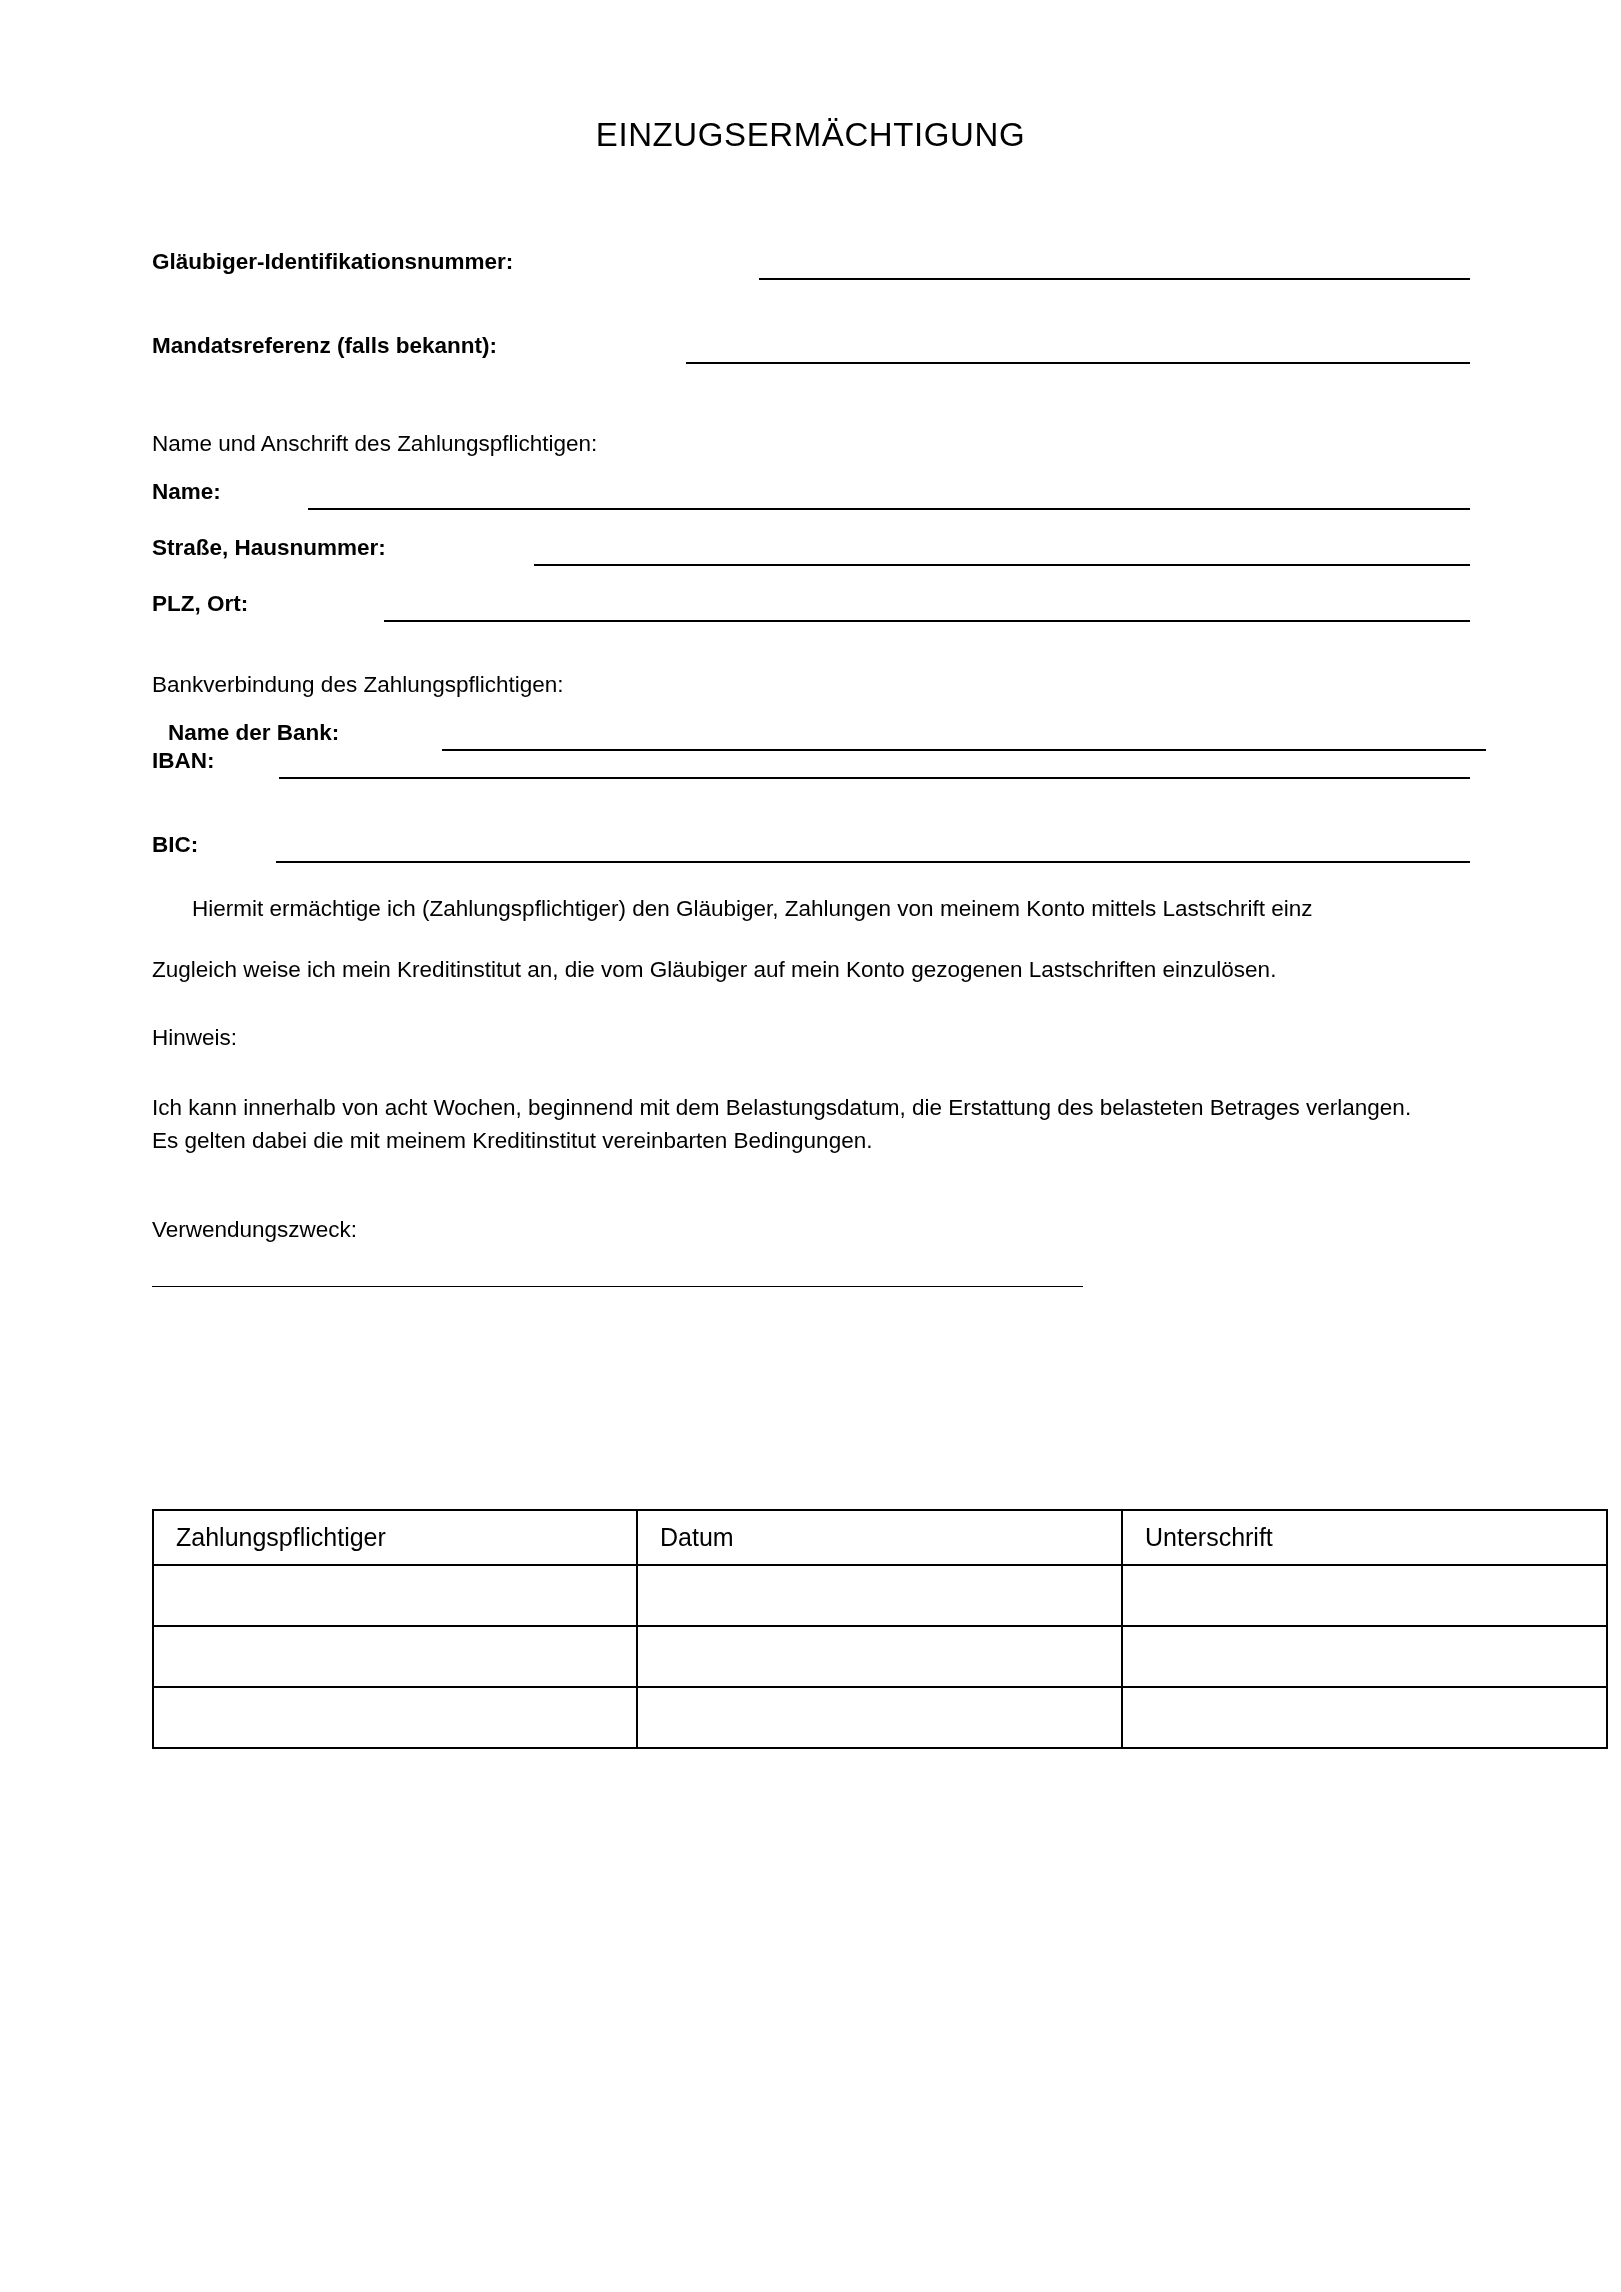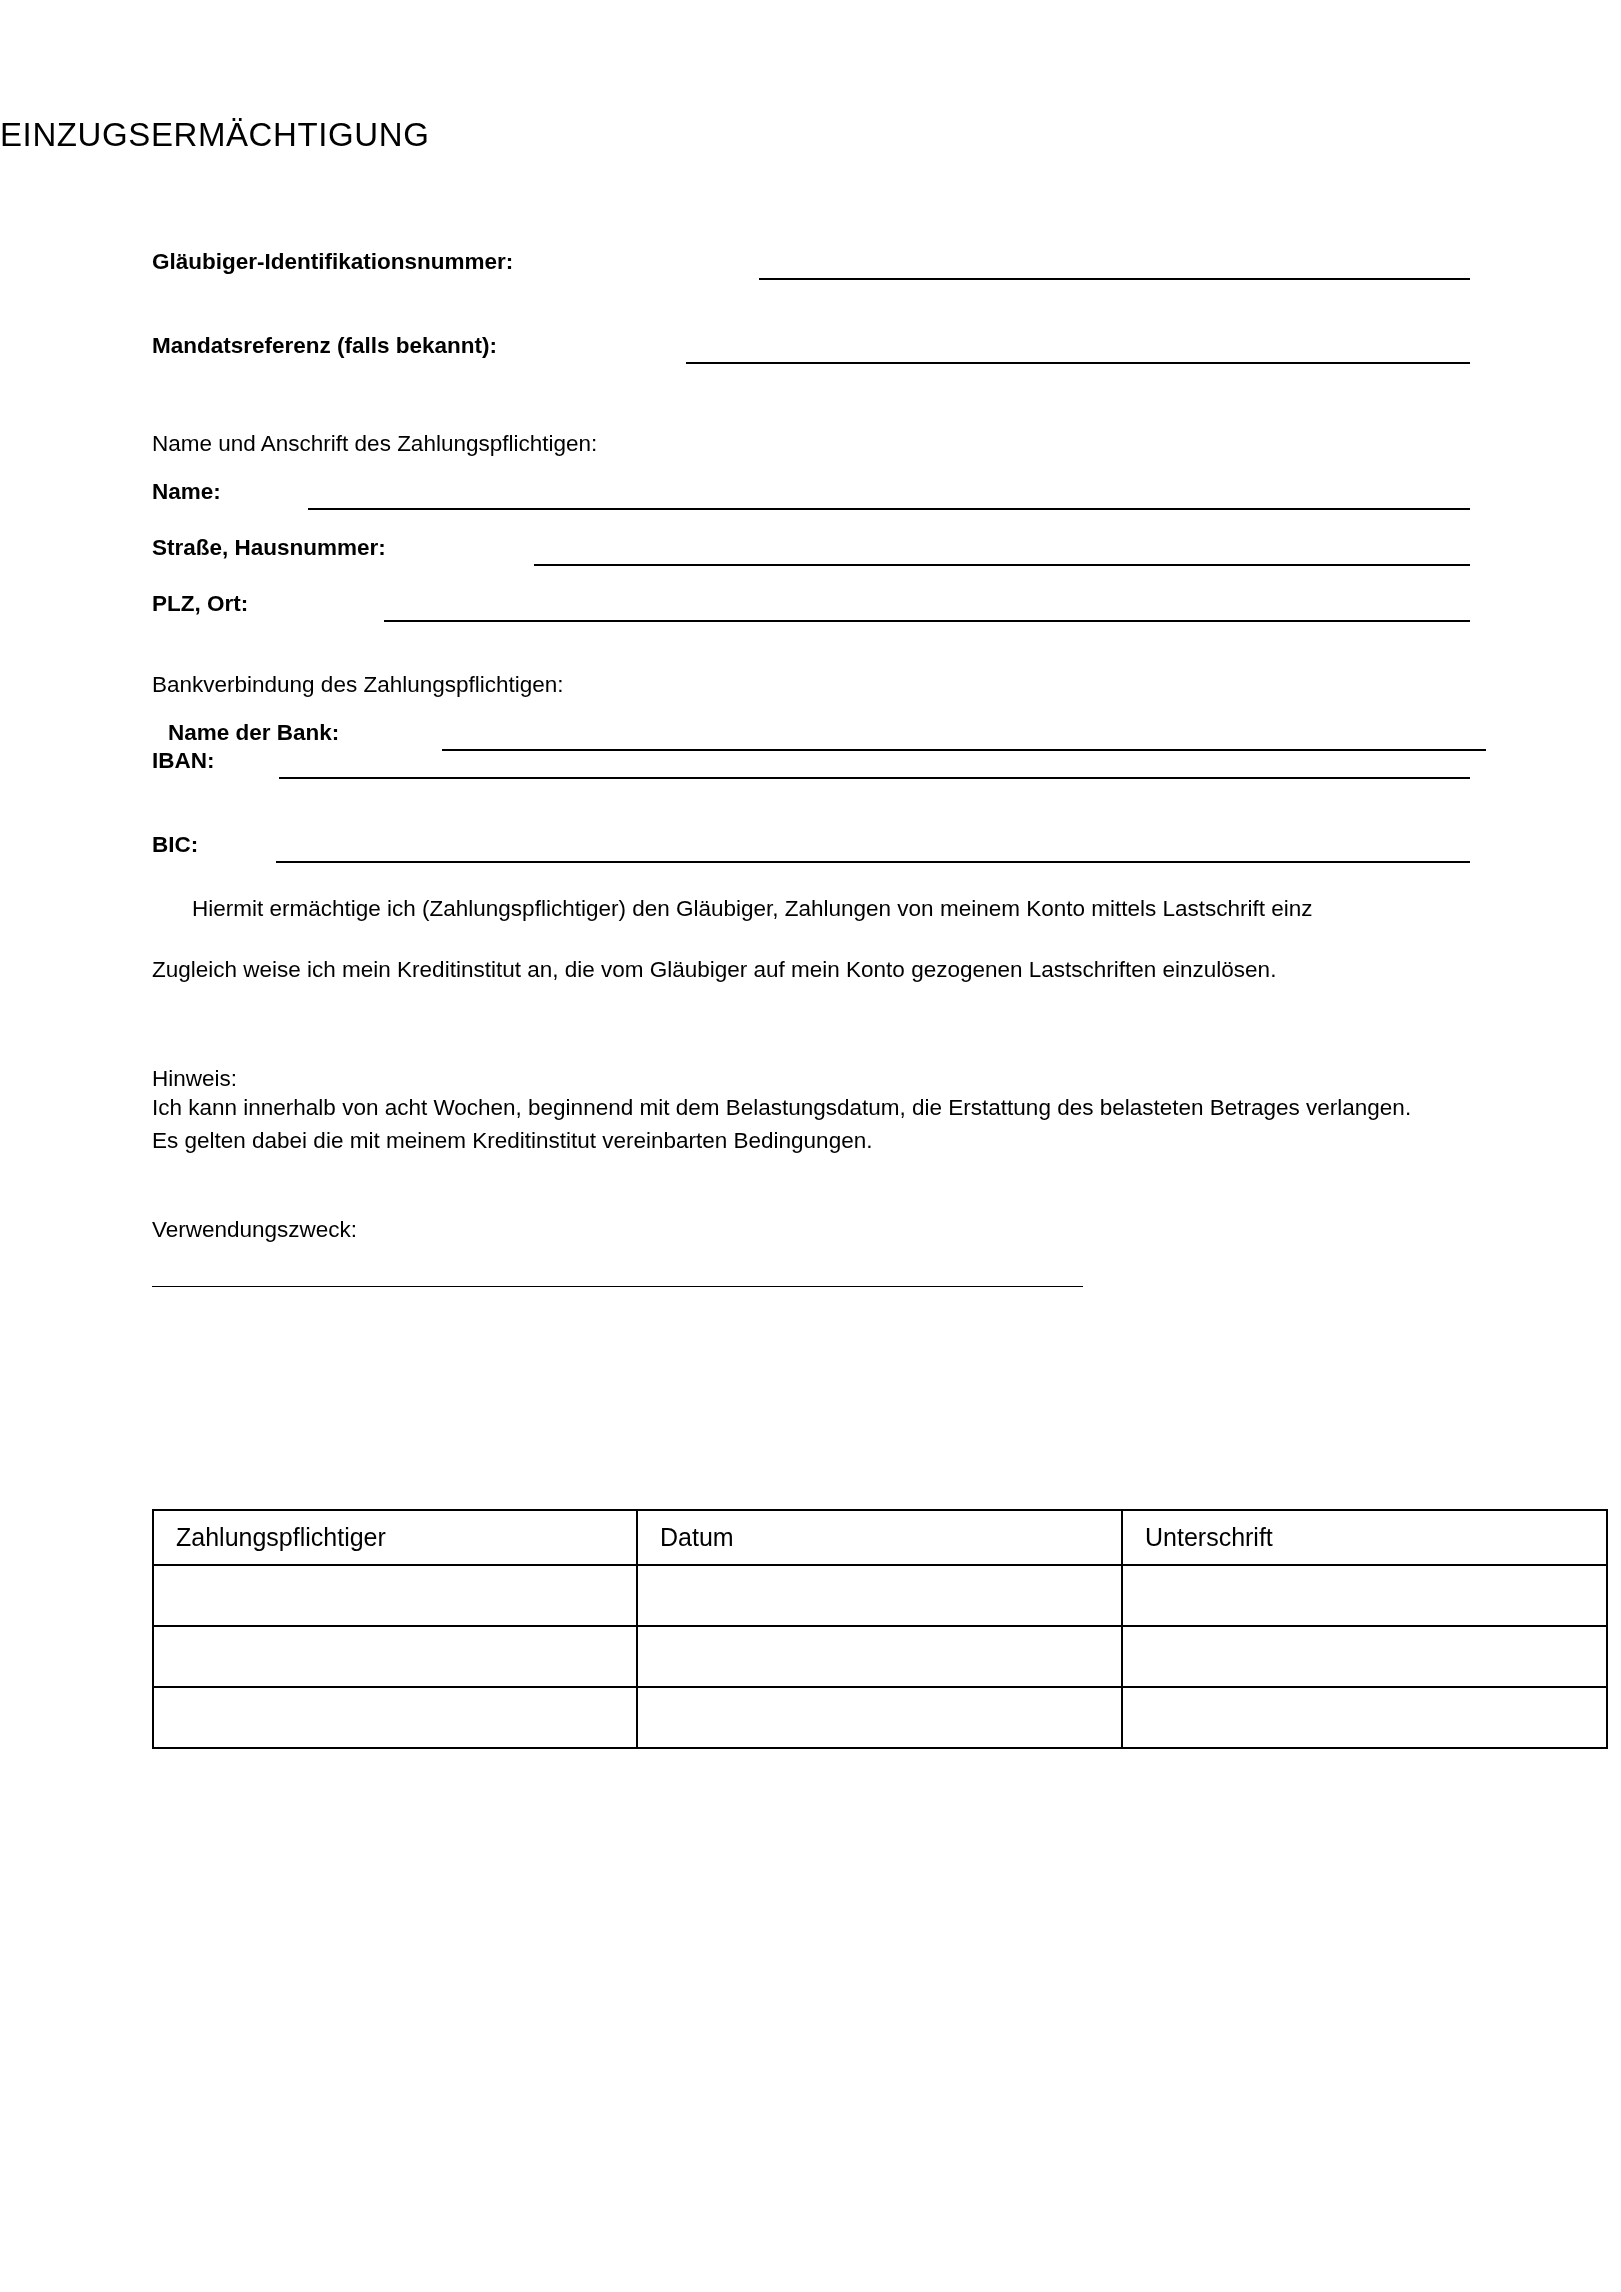--- a/index.html
+++ b/index.html
@@ -16,20 +16,21 @@
     color: #000000;
     overflow: hidden;
   }
 
   
   .doc-title {
     position: absolute;
     left: 0;
     top: 116px;
     width: 1621px;
+    text-align: center;
     font-size: 33px;
     letter-spacing: 0.6px;
     white-space: nowrap;
   }
 
   
   .field-row {
     position: absolute;
     left: 152px;
     width: 1318px;
@@ -148,21 +149,21 @@
 
   <div class="field-row" style="top:830px;">
     <span class="field-label">BIC:</span>
     <span class="rule" style="width:1194px;"></span>
   </div>
 
   <div class="para" style="top:892px;margin-left:40px;">Hiermit ermächtige ich (Zahlungspflichtiger) den Gläubiger, Zahlungen von meinem Konto mittels Lastschrift einz</div>
 
   <div class="para" style="top:953px;">Zugleich weise ich mein Kreditinstitut an, die vom Gläubiger auf mein Konto gezogenen Lastschriften einzulösen.</div>
 
-  <div class="section-heading" style="top:1064px;">Hinweis:</div>
+  <div class="section-heading" style="top:1023px;">Hinweis:</div>
 
   <div class="para wrapped" style="top:1091px; width:1284px;">Ich kann innerhalb von acht Wochen, beginnend mit dem Belastungsdatum, die Erstattung des belasteten Betrages verlangen. Es gelten dabei die mit meinem Kreditinstitut vereinbarten Bedingungen.</div>
 
   <div class="section-heading" style="top:1215px;">Verwendungszweck:</div>
   <div style="position:absolute; left:152px; top:1286px; width:931px; border-bottom:1px solid #000000;"></div>
 
   <table class="sig-table">
     <tbody>
       <tr>
         <td class="head-cell col-a">Zahlungspflichtiger</td>

